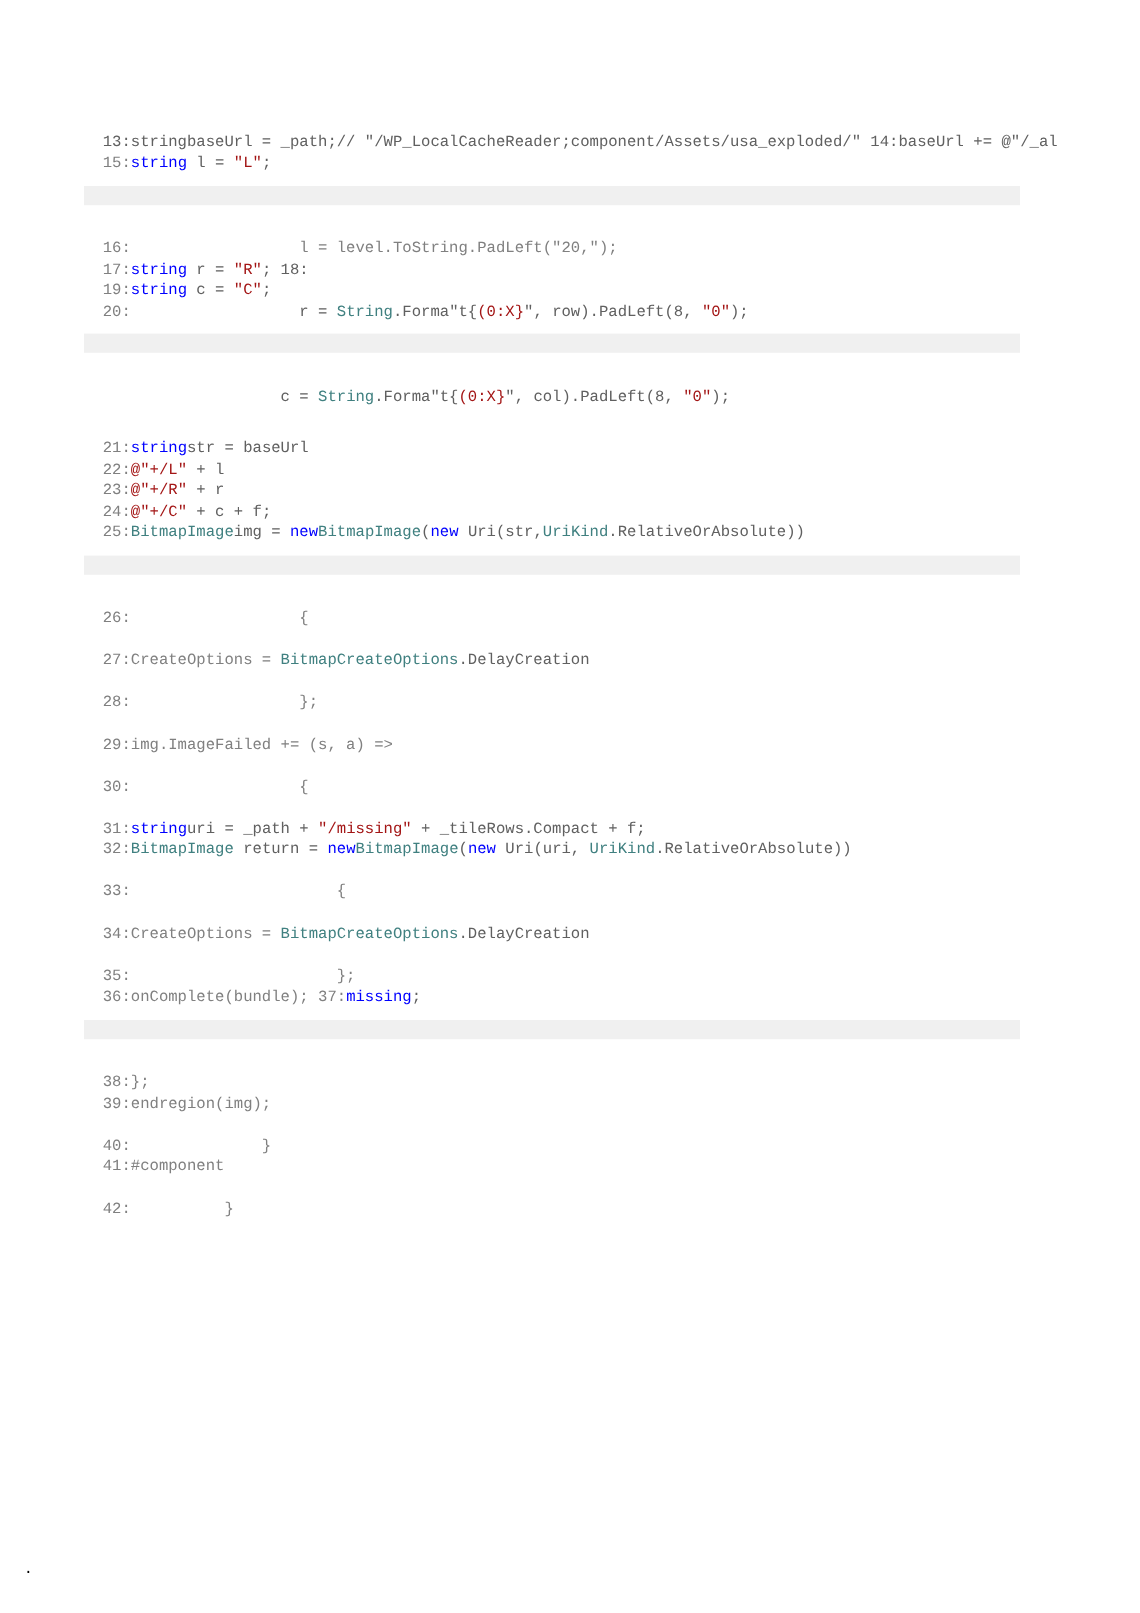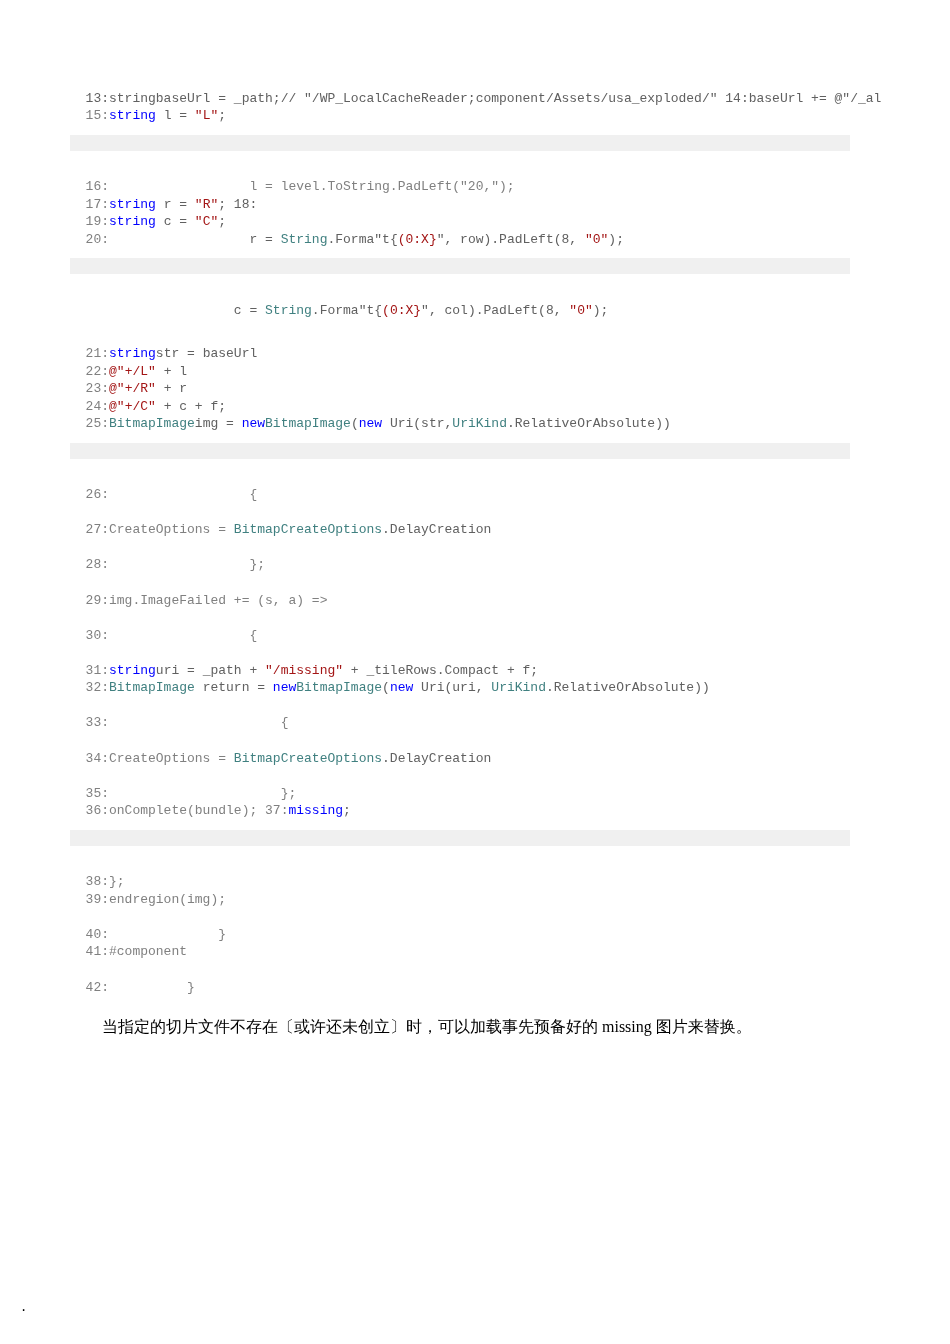--- a/index.html
+++ b/index.html
@@ -6,21 +6,21 @@
     margin: 0;
     padding: 0;
     background: #ffffff;
     font-family: "SimSun", "Songti SC", serif;
     font-size: 16px;
     color: #000000;
   }
   .page {
     width: 950px;
     min-height: 1344px;
-    padding: 72px 70px 40px 70px;
+    padding: 92px 70px 40px 70px;
     box-sizing: border-box;
     background: #ffffff;
     position: relative;
   }
   .codeblock {
     font-family: "Consolas", "Courier New", monospace;
     font-size: 13px;
     line-height: 1.35;
     color: #606060;
     white-space: pre;
@@ -121,21 +121,18 @@
 <div class="codeblock">
 <span class="ln">  38:};</span>
 <span class="ln">  39:endregion(img);</span>
 
 <span class="ln">  40:              }</span>
 <span class="ln">  41:#component</span>
 
 <span class="ln">  42:          }</span>
 </div>
 
-<div class="para" style="text-indent:0;">
-  <span style="display:inline-block;text-indent:2em;">当指定的切片文件不存在〔或许还未创立〕时，可以加载事先预备好的 missing 图片来替换。</span>
-</div>
 
 
 
 <div class="dot">.</div>
 
 </div>
 
 </body></html>

